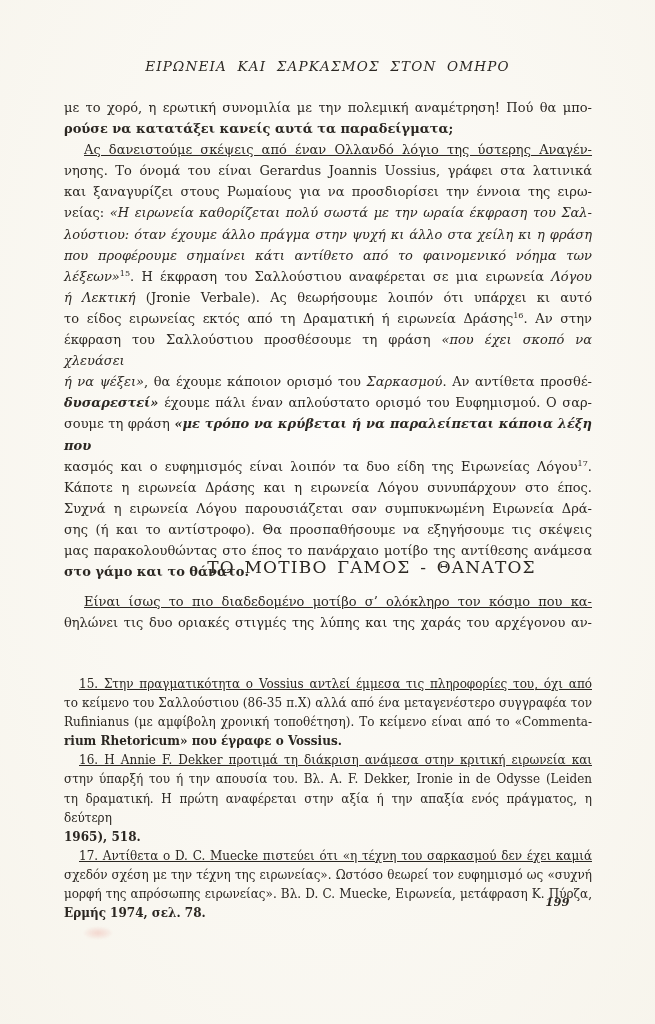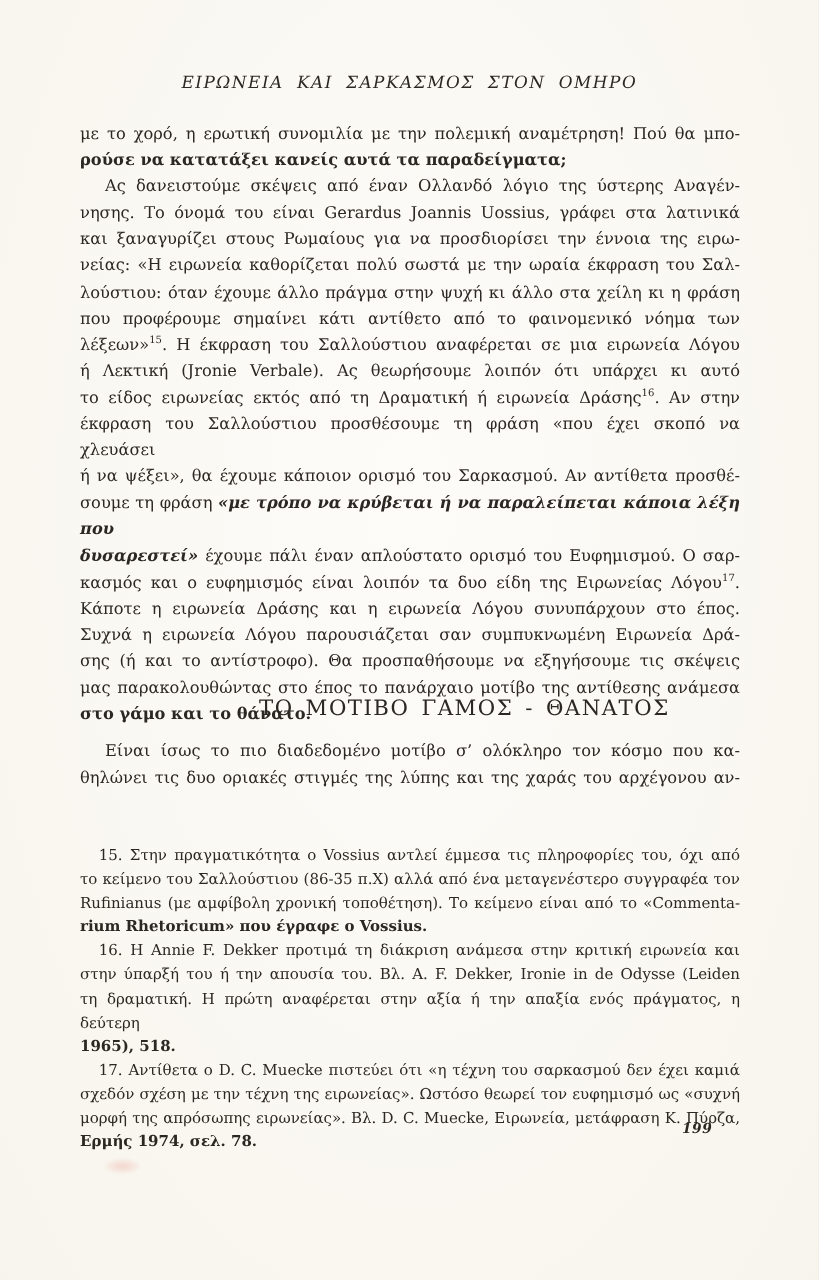--- a/index.html
+++ b/index.html
@@ -29,23 +29,23 @@
   }
   .body-text{top:97px;}
   .motif-text{top:591px;}
   .footnotes{
     top:675px;
     font-size:12px;
     line-height:19.1px;
   }
   .tl{text-align:justify;text-align-last:justify;}
   .tl.last{text-align-last:left;font-weight:bold;}
-  .tl.ind{text-indent:20px;}
+  .tl.ind{text-indent:20px;text-decoration:underline;}
   .footnotes .tl.ind{text-indent:15px;}
-  .i{}
+  .i{font-style:italic;}
   .bi{font-style:italic;font-weight:600;}
   .sup{font-size:0.62em;vertical-align:super;line-height:0;}
   .section-heading{
     position:absolute;top:557px;left:0;width:100%;
     text-align:center;
     font-size:17px;
     letter-spacing:1.2px;
     word-spacing:3px;
     padding-left:44px;
   }
@@ -77,22 +77,22 @@
       <div class="tl"><span>νησης. Το όνομά του είναι Gerardus Joannis Uossius, γράφει στα λατινικά</span></div>
       <div class="tl"><span>και ξαναγυρίζει στους Ρωμαίους για να προσδιορίσει την έννοια της ειρω-</span></div>
       <div class="tl"><span>νείας: </span><span class="i">«Η ειρωνεία καθορίζεται πολύ σωστά με την ωραία έκφραση του Σαλ-</span></div>
       <div class="tl"><span class="i">λούστιου: όταν έχουμε άλλο πράγμα στην ψυχή κι άλλο στα χείλη κι η φράση</span></div>
       <div class="tl"><span class="i">που προφέρουμε σημαίνει κάτι αντίθετο από το φαινομενικό νόημα των</span></div>
       <div class="tl"><span class="i">λέξεων»</span><span class="sup">15</span><span>. Η έκφραση του Σαλλούστιου αναφέρεται σε μια ειρωνεία </span><span class="i">Λόγου</span></div>
       <div class="tl"><span class="i">ή Λεκτική</span><span> (Jronie Verbale). Ας θεωρήσουμε λοιπόν ότι υπάρχει κι αυτό</span></div>
       <div class="tl"><span>το είδος ειρωνείας εκτός από τη Δραματική ή ειρωνεία Δράσης</span><span class="sup">16</span><span>. Αν στην</span></div>
       <div class="tl"><span>έκφραση του Σαλλούστιου προσθέσουμε τη φράση </span><span class="i">«που έχει σκοπό να χλευάσει</span></div>
       <div class="tl"><span class="i">ή να ψέξει»</span><span>, θα έχουμε κάποιον ορισμό του </span><span class="i">Σαρκασμού</span><span>. Αν αντίθετα προσθέ-</span></div>
+      <div class="tl"><span class="bi">δυσαρεστεί»</span><span> έχουμε πάλι έναν απλούστατο ορισμό του Ευφημισμού. Ο σαρ-</span></div>
       <div class="tl"><span>σουμε τη φράση </span><span class="bi">«με τρόπο να κρύβεται ή να παραλείπεται κάποια λέξη που</span></div>
-      <div class="tl"><span class="bi">δυσαρεστεί»</span><span> έχουμε πάλι έναν απλούστατο ορισμό του Ευφημισμού. Ο σαρ-</span></div>
       <div class="tl"><span>κασμός και ο ευφημισμός είναι λοιπόν τα δυο είδη της Ειρωνείας Λόγου</span><span class="sup">17</span><span>.</span></div>
       <div class="tl"><span>Κάποτε η ειρωνεία Δράσης και η ειρωνεία Λόγου συνυπάρχουν στο έπος.</span></div>
       <div class="tl"><span>Συχνά η ειρωνεία Λόγου παρουσιάζεται σαν συμπυκνωμένη Ειρωνεία Δρά-</span></div>
       <div class="tl"><span>σης (ή και το αντίστροφο). Θα προσπαθήσουμε να εξηγήσουμε τις σκέψεις</span></div>
       <div class="tl"><span>μας παρακολουθώντας στο έπος το πανάρχαιο μοτίβο της αντίθεσης ανάμεσα</span></div>
       <div class="tl last"><span>στο γάμο και το θάνατο.</span></div>
     </div>
 
   <div class="section-heading">ΤΟ ΜΟΤΙΒΟ ΓΑΜΟΣ - ΘΑΝΑΤΟΣ</div>
 

